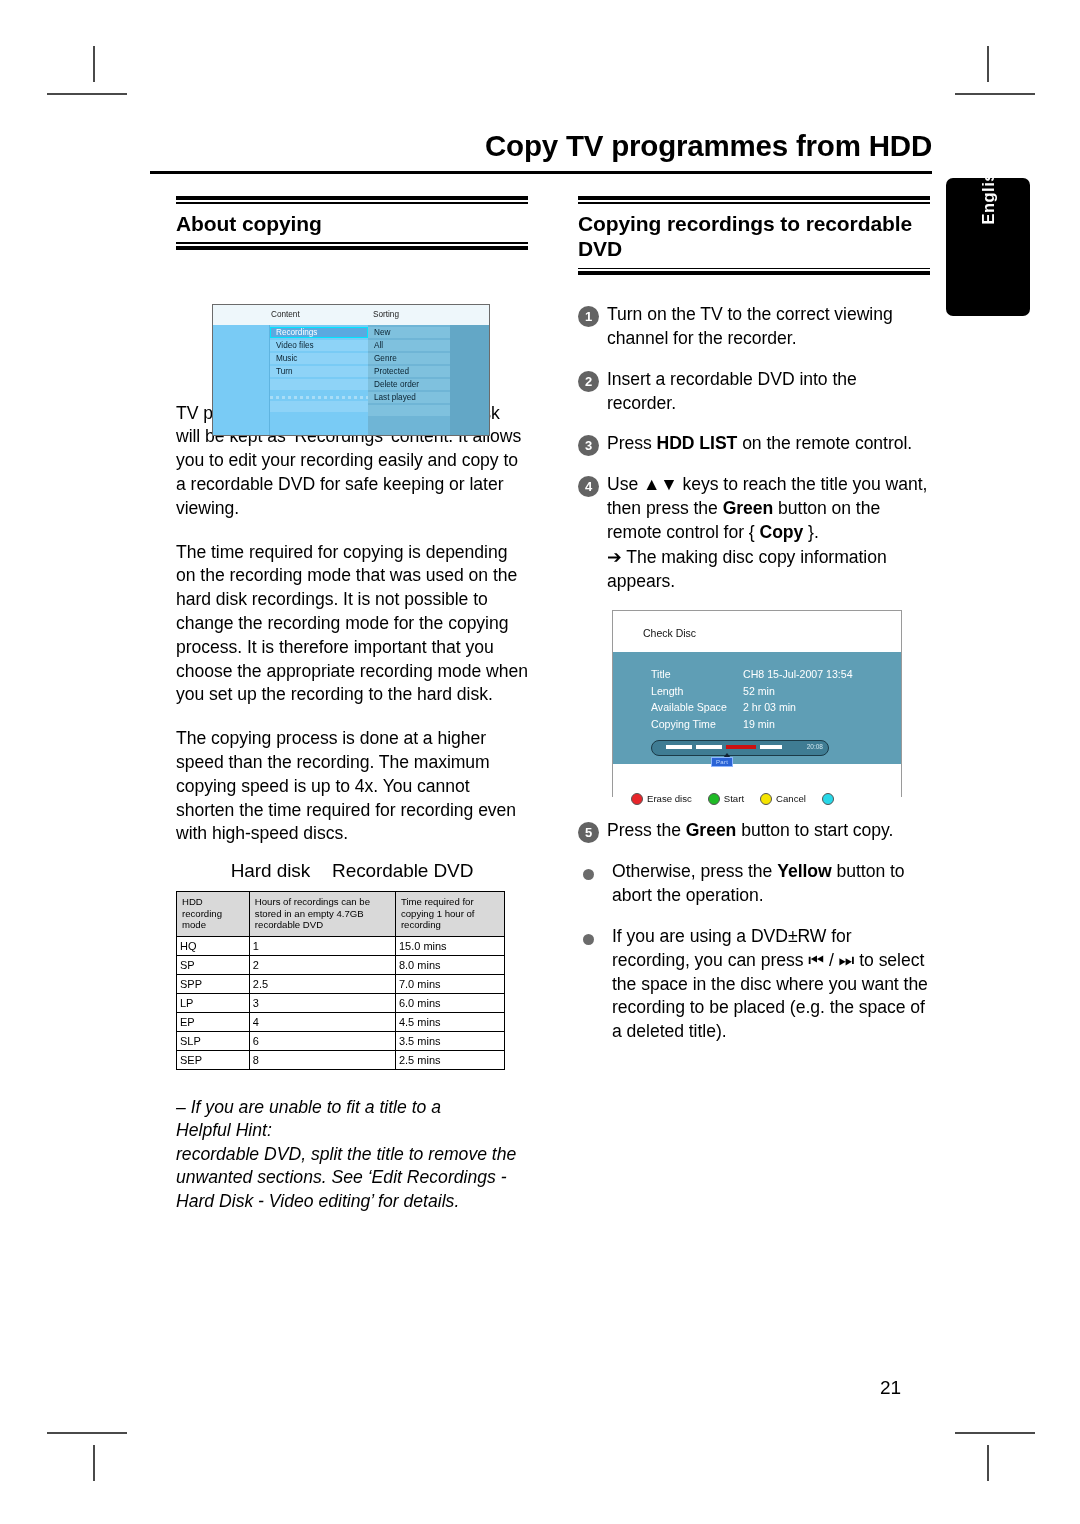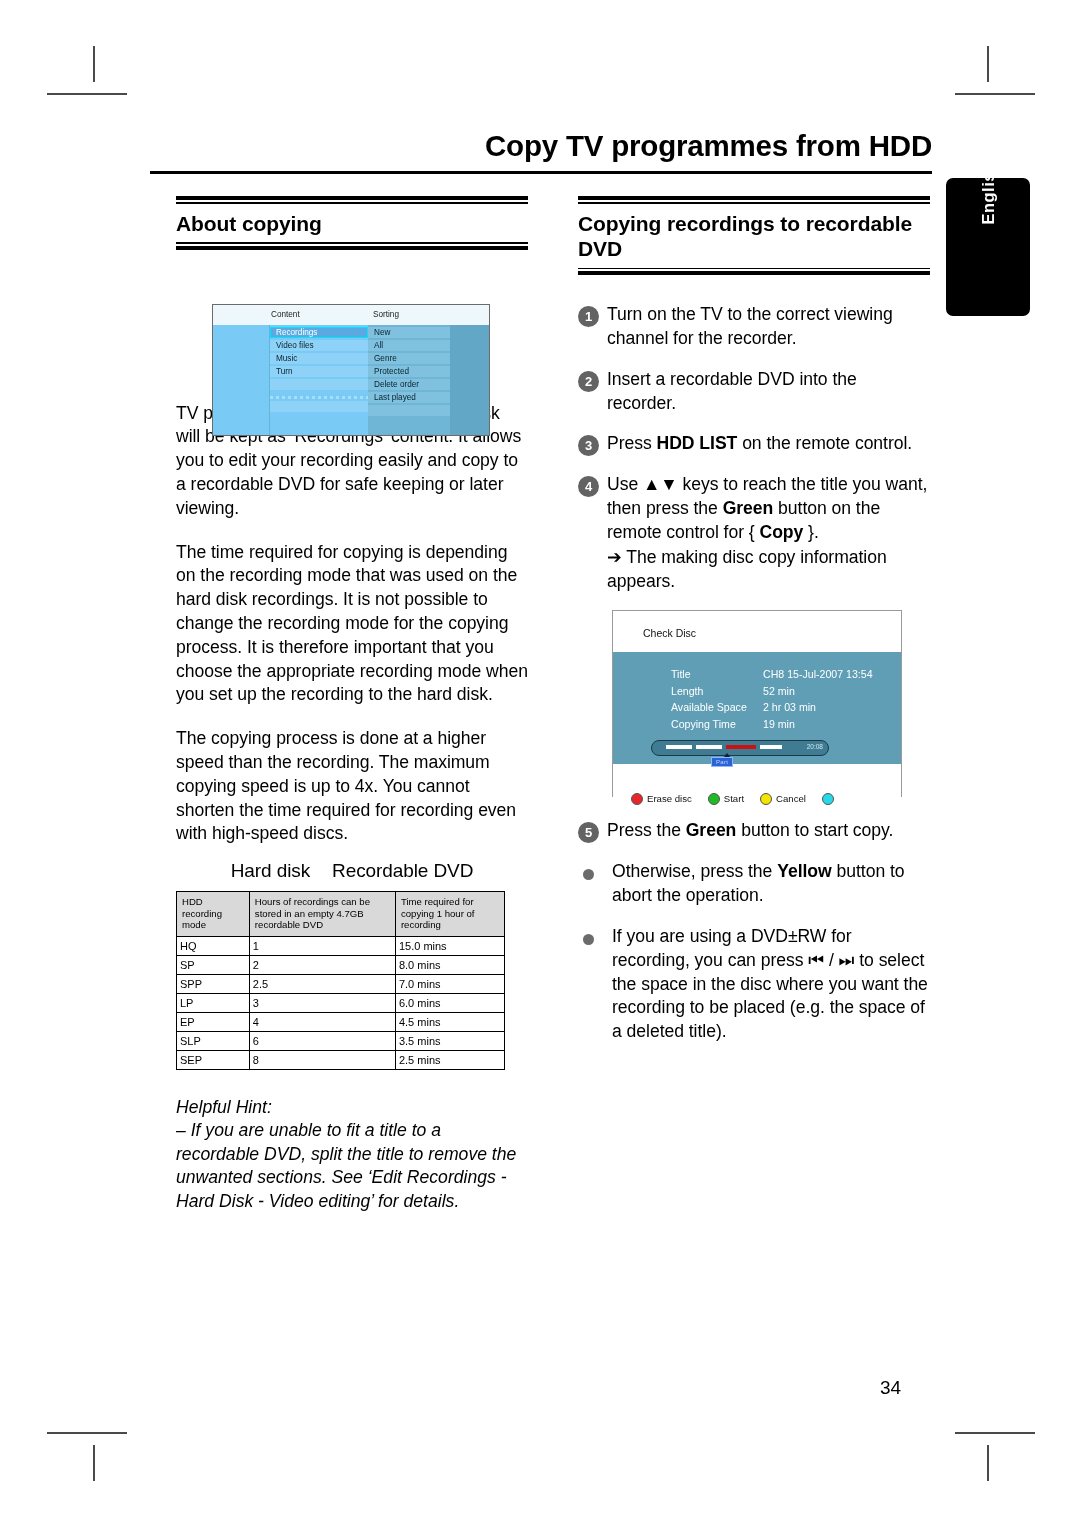--- a/index.html
+++ b/index.html
@@ -147,21 +147,21 @@
   
   .shot2{
     position:relative;width:290px;height:187px;
     border:1px solid #9a9a9a;background:#fff;
     margin:9px 0 22px 34px;box-sizing:border-box;
     font-size:10px;
   }
   .shot2-title{padding:16px 0 0 30px;font-size:10.5px;color:#111;}
   .shot2-main{
     position:absolute;left:0;right:0;top:41px;height:112px;
-    background:#5f9eb5;color:#ffffff;padding-left:20px;
+    background:#5f9eb5;color:#ffffff;
   }
   .s2-rows{padding:14px 0 0 38px;}
   .s2-row{display:flex;font-size:10.6px;line-height:16.5px;}
   .s2-k{width:92px;}
   .s2-v{flex:1;}
   .s2-bar-wrap{position:absolute;left:38px;top:88px;width:178px;}
   .s2-bar{
     height:14px;border:1.5px solid #1b3a47;border-radius:8px;
     background:#3f7c93;position:relative;overflow:hidden;
   }
@@ -281,22 +281,22 @@
         </tr>
         <tr>
           <td>SEP</td>
           <td>8</td>
           <td>2.5 mins</td>
         </tr>
       </tbody>
     </table>
 
     <div class="hint">
+      <span class="hl">– If you are unable to fit a title to a</span>
       <span class="hl">Helpful Hint:</span>
-      <span class="hl">– If you are unable to fit a title to a</span>
       <span class="hl">recordable DVD, split the title to remove the</span>
       <span class="hl">unwanted sections. See ‘Edit Recordings -</span>
       <span class="hl">Hard Disk - Video editing’ for details.</span>
     </div>
   </div>
 
   <div class="shot1">
     <div class="shot1-head">
       <span class="h-content">Content</span>
       <span class="h-sort">Sorting</span>
@@ -425,15 +425,15 @@
       </div>
 
       <div class="step">
         <div class="bullet"></div>
         <div class="step-txt">If you are using a DVD±RW for recording, you can press ⏮ / ⏭ to select the space in the disc where you want the recording to be placed (e.g. the space of a deleted title).</div>
       </div>
 
     </div>
   </div>
 
-  <div class="pageno">34</div>
+  <div class="pageno">21</div>
 
 </div>
 
 </body></html>

